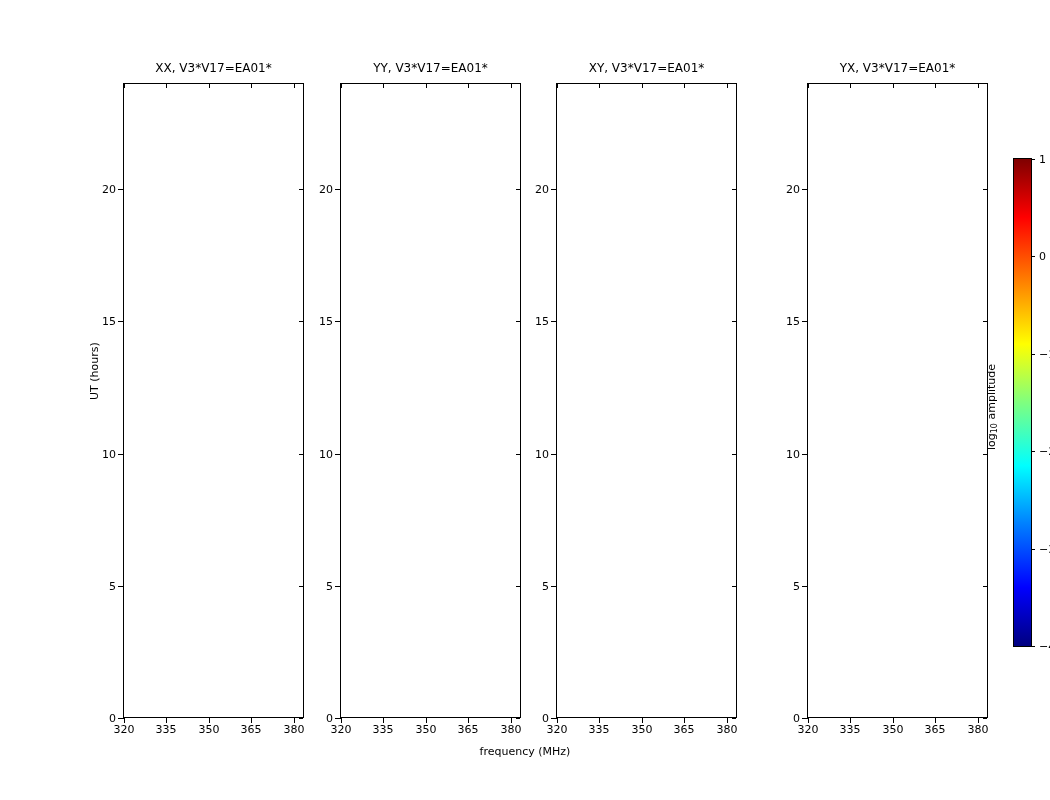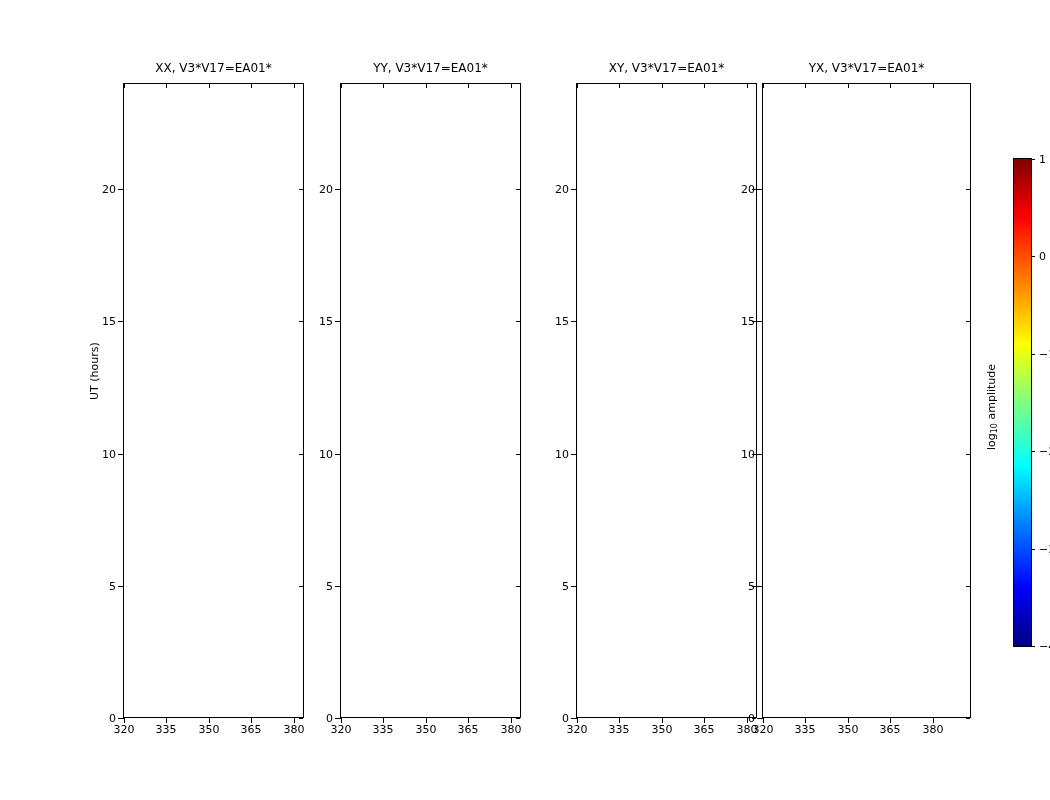--- a/index.html
+++ b/index.html
@@ -238,21 +238,21 @@
       <div class="xtick-label" style="left:85px;">350</div>
       <div class="xtick" style="left:127px;"></div>
         <div class="xtick-top" style="left:127px;"></div>
       <div class="xtick-label" style="left:127px;">365</div>
       <div class="xtick" style="left:170px;"></div>
         <div class="xtick-top" style="left:170px;"></div>
       <div class="xtick-label" style="left:170px;">380</div>
     </div>
   </div>
 
-  <div class="panel" style="left:576px;">
+  <div class="panel" style="left:556px;">
     <div class="title">XY, V3*V17=EA01*</div>
     <div class="axes">
       <div class="ytick" style="top:634px;"></div>
         <div class="ytick-in" style="top:634px;"></div>
       <div class="ytick-label" style="top:634px;">0</div>
       <div class="ytick" style="top:502px;"></div>
         <div class="ytick-in" style="top:502px;"></div>
       <div class="ytick-label" style="top:502px;">5</div>
       <div class="ytick" style="top:370px;"></div>
         <div class="ytick-in" style="top:370px;"></div>
@@ -275,21 +275,21 @@
       <div class="xtick-label" style="left:85px;">350</div>
       <div class="xtick" style="left:127px;"></div>
         <div class="xtick-top" style="left:127px;"></div>
       <div class="xtick-label" style="left:127px;">365</div>
       <div class="xtick" style="left:170px;"></div>
         <div class="xtick-top" style="left:170px;"></div>
       <div class="xtick-label" style="left:170px;">380</div>
     </div>
   </div>
 
-  <div class="panel" style="left:762px;padding-left:28px;">
+  <div class="panel" style="left:807px;">
     <div class="title">YX, V3*V17=EA01*</div>
     <div class="axes">
       <div class="ytick" style="top:634px;"></div>
         <div class="ytick-in" style="top:634px;"></div>
       <div class="ytick-label" style="top:634px;">0</div>
       <div class="ytick" style="top:502px;"></div>
         <div class="ytick-in" style="top:502px;"></div>
       <div class="ytick-label" style="top:502px;">5</div>
       <div class="ytick" style="top:370px;"></div>
         <div class="ytick-in" style="top:370px;"></div>
@@ -313,20 +313,21 @@
       <div class="xtick" style="left:127px;"></div>
         <div class="xtick-top" style="left:127px;"></div>
       <div class="xtick-label" style="left:127px;">365</div>
       <div class="xtick" style="left:170px;"></div>
         <div class="xtick-top" style="left:170px;"></div>
       <div class="xtick-label" style="left:170px;">380</div>
     </div>
   </div>
 
   <div class="ylabel">UT (hours)</div>
+  <div class="xlabel">frequency (MHz)</div>
 
   <div id="colorbar">
     <div class="cbtick" style="top:487px;"></div>
     <div class="cbtick-label" style="top:487px;">−4</div>
     <div class="cbtick" style="top:390px;"></div>
     <div class="cbtick-label" style="top:390px;">−3</div>
     <div class="cbtick" style="top:292px;"></div>
     <div class="cbtick-label" style="top:292px;">−2</div>
     <div class="cbtick" style="top:195px;"></div>
     <div class="cbtick-label" style="top:195px;">−1</div>

